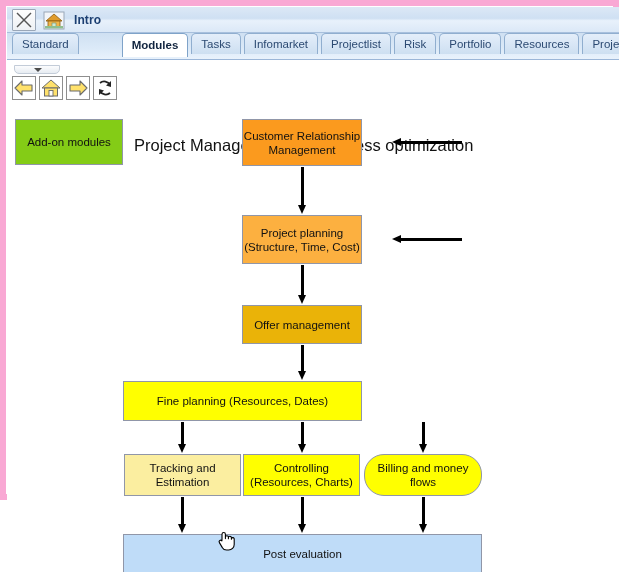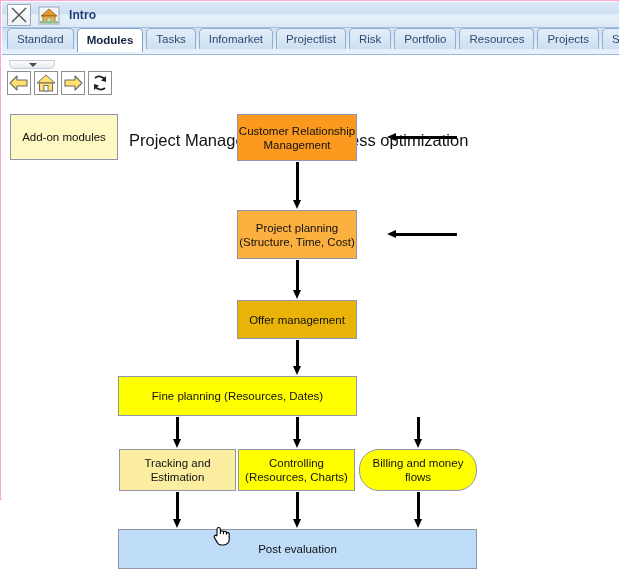--- a/index.html
+++ b/index.html
@@ -13,21 +13,21 @@
     font-family: "Liberation Sans", sans-serif;
     overflow: hidden;
     position: relative;
   }
 
   
   #app {
     position: absolute;
     left: 0; top: 0;
     width: 619px; height: 500px;
-    border: 1px solid #f9a8d4;
+    border: 6px solid #f9a8d4;
     box-sizing: border-box;
     background: #ffffff;
   }
 
   
   .titlebar {
     position: absolute;
     left: 1px; top: 1px;
     width: 617px; height: 26px;
     background: linear-gradient(to bottom, #dce8f6 0%, #cfe0f3 45%, #e8f1fb 55%, #dbe8f7 100%);
@@ -85,20 +85,21 @@
     cursor: pointer;
     white-space: nowrap;
   }
   .tab.active {
     background: #ffffff;
     color: #11243f;
     font-weight: bold;
     height: 24px;
     line-height: 23px;
     border-color: #7fa3c9;
+    margin-left: 40px;
   }
 
   
   .content {
     position: absolute;
     left: 1px; top: 54px;
     width: 617px; height: 517px;
     background: #ffffff;
     overflow: hidden;
   }
@@ -268,21 +269,21 @@
           <path d="M6 6 A6.5 6.5 0 0 1 16 8" fill="none" stroke="#222" stroke-width="1.8"></path>
           <polygon points="17,4 17,10 12,8.5" fill="#222"></polygon>
           <path d="M16 16 A6.5 6.5 0 0 1 6 14" fill="none" stroke="#222" stroke-width="1.8"></path>
           <polygon points="5,18 5,12 10,13.5" fill="#222"></polygon>
         </svg>
       </div>
     </div>
 
     <div class="diagram-title">Project Management and process optimization</div>
 
-    <div class="node" style="left:8px; top:59px; width:108px; height:46px; background:#fef9c3;">Add-on modules</div>
+    <div class="node" style="left:8px; top:59px; width:108px; height:46px; background:#84cc16;">Add-on modules</div>
 
     <div class="node" style="left:235px; top:59px; width:120px; height:47px; background:#fb9a1e;">Customer Relationship Management</div>
 
     <div class="node" style="left:235px; top:155px; width:120px; height:49px; background:#fcb040;">Project planning (Structure, Time, Cost)</div>
 
     <div class="node" style="left:235px; top:245px; width:120px; height:39px; background:#eab308;">Offer management</div>
 
 
     <div class="node" style="left:116px; top:321px; width:239px; height:40px; background:#ffff00;">Fine planning (Resources, Dates)</div>
 

